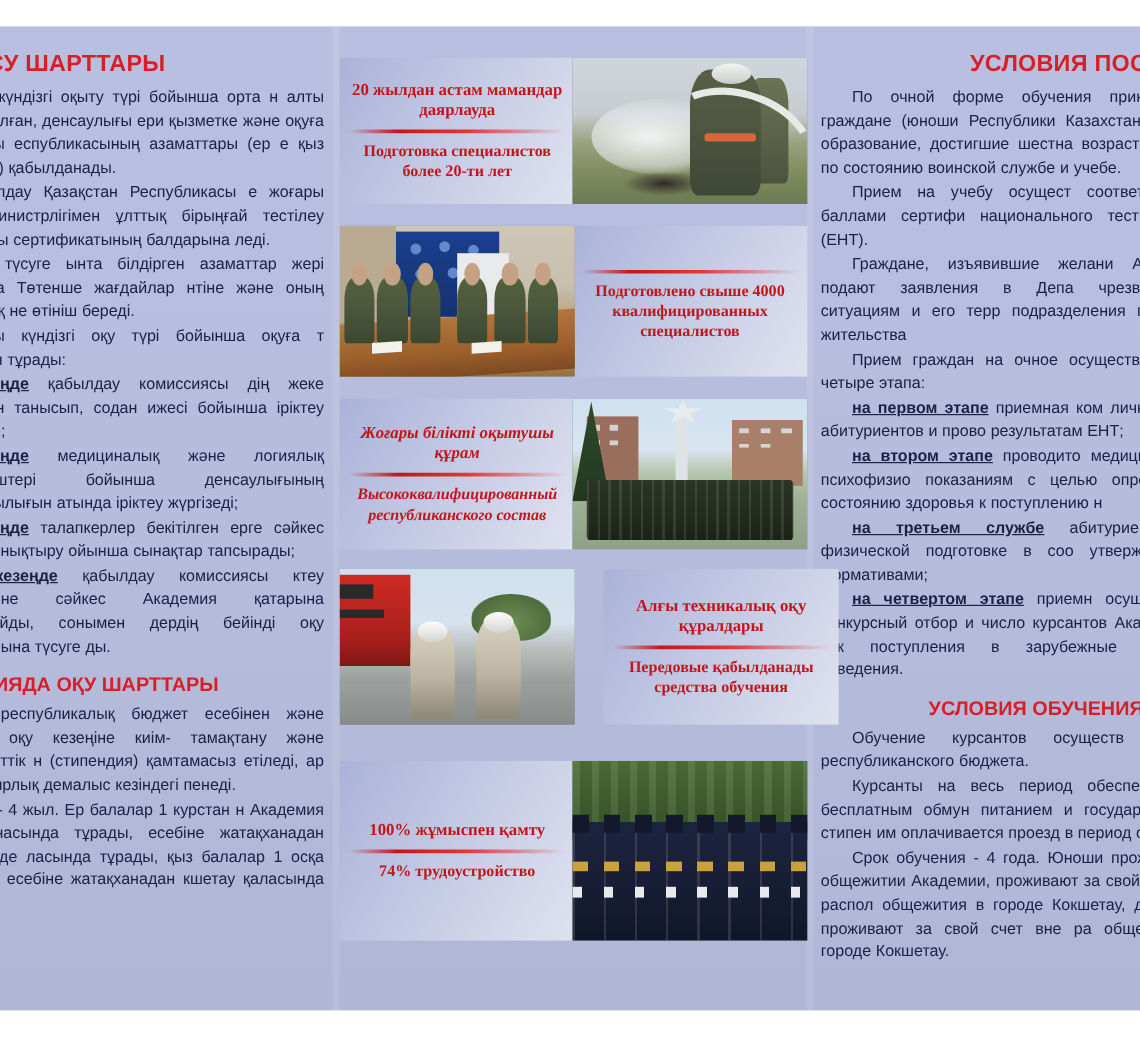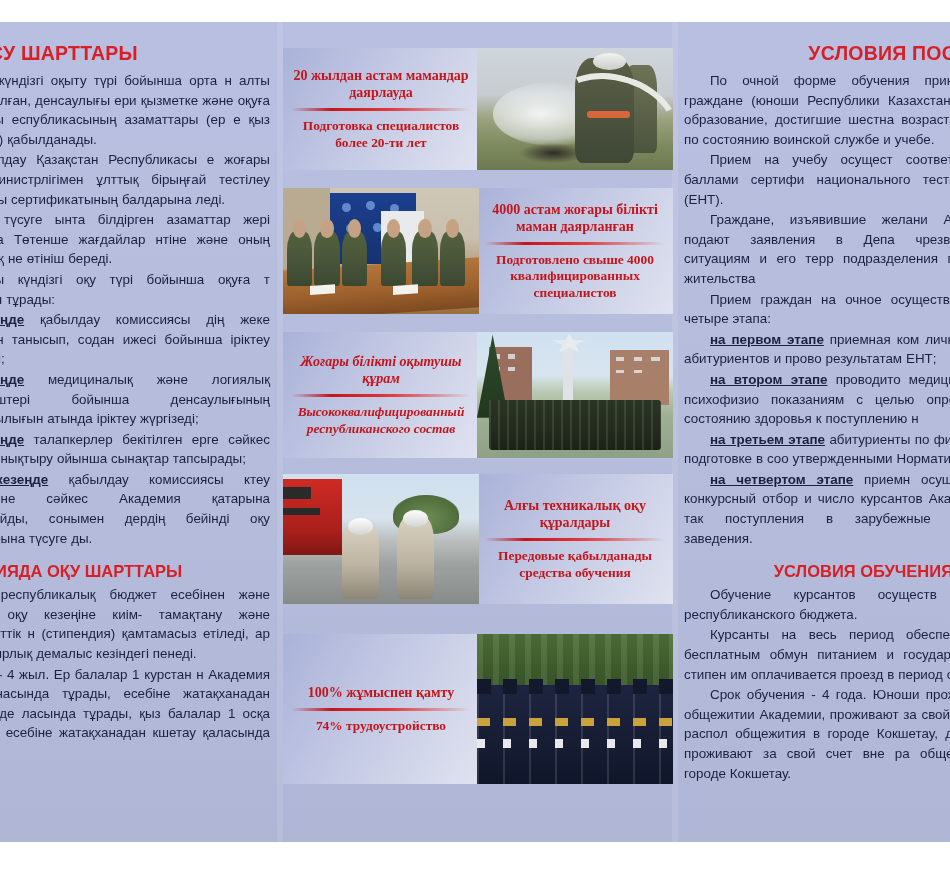--- a/index.html
+++ b/index.html
@@ -193,21 +193,21 @@
     </div>
 
     <div class="col col-right">
       <div class="col-title">УСЛОВИЯ ПОСТУПЛ</div>
       <p class="para">По очной форме обучения принимаются граждане (юноши Республики Казахстан, имеющ образование, достигшие шестна возраста годные по состоянию воинской службе и учебе.</p>
       <p class="para">Прием на учебу осущест соответствии с баллами сертифи национального тестирования (ЕНТ).</p>
       <p class="para">Граждане, изъявившие желани Академию подают заявления в Депа чрезвычайным ситуациям и его терр подразделения по месту жительства</p>
       <p class="para">Прием граждан на очное осуществляется в четыре этапа:</p>
       <p class="para"><b>на первом этапе</b><span> приемная ком личные дела абитуриентов и прово результатам ЕНТ;</span></p>
       <p class="para"><b>на втором этапе</b><span> проводито медицинским и психофизио показаниям с целью определения состоянию здоровья к поступлению н</span></p>
-      <p class="para"><b>на третьем этапе</b><span> абитуриенты по физической подготовке в соо утвержденными Нормативами;</span></p>
+      <p class="para"><b>на третьем службе</b><span> абитуриенты по физической подготовке в соо утвержденными Нормативами;</span></p>
       <p class="para"><b>на четвертом этапе</b><span> приемн осуществляет конкурсный отбор и число курсантов Академии, а так поступления в зарубежные профиль заведения.</span></p>
       <div class="subtitle">УСЛОВИЯ ОБУЧЕНИЯ В АКА</div>
       <p class="para">Обучение курсантов осуществ средств республиканского бюджета.</p>
       <p class="para">Курсанты на весь период обеспечиваются бесплатным обмун питанием и государственной стипен им оплачивается проезд в период отпусков.</p>
       <p class="para">Срок обучения - 4 года. Юноши проживают в общежитии Академии, проживают за свой счет вне распол общежития в городе Кокшетау, деву курс проживают за свой счет вне ра общежития в городе Кокшетау.</p>
     </div>
 
     <div class="col col-mid">
 
       <div class="panel left-cap" style="top:26px;height:122px;">
@@ -224,21 +224,20 @@
             <div class="ff"></div>
             <div class="helm"></div>
             <div class="band"></div>
             <div class="hose"></div>
           </div>
         </div>
       </div>
 
       <div class="panel right-cap" style="top:166px;height:126px;">
         <div class="cap">
-          <div class="cap-kz">4000 астам жоғары білікті маман даярланған</div>
           <div class="cap-rule"></div>
           <div class="cap-ru">Подготовлено свыше 4000 квалифицированных специалистов</div>
         </div>
         <div class="pic">
           <div class="ph p2">
             <div class="wallL"></div>
             <div class="board">
               <i style="left:14%;top:14%"></i>
                 <i style="left:42%;top:12%"></i>
                 <i style="left:70%;top:15%"></i>
@@ -284,21 +283,21 @@
                 <i style="left:40%;top:36%;width:14%;height:7%"></i>
               </div>
             <div class="fir"></div>
             <div class="mon"></div>
             <div class="star"></div>
             <div class="rank"></div>
           </div>
         </div>
       </div>
 
-      <div class="panel right-cap" style="top:452px;height:130px;">
+      <div class="panel right-cap" style="top:452px;height:130px;padding-left:26px;">
         <div class="cap">
           <div class="cap-kz">Алғы техникалық оқу құралдары</div>
           <div class="cap-rule"></div>
           <div class="cap-ru">Передовые қабылданады средства обучения</div>
         </div>
         <div class="pic">
           <div class="ph p4">
             <div class="tree"></div>
             <div class="road"></div>
             <div class="truck">

